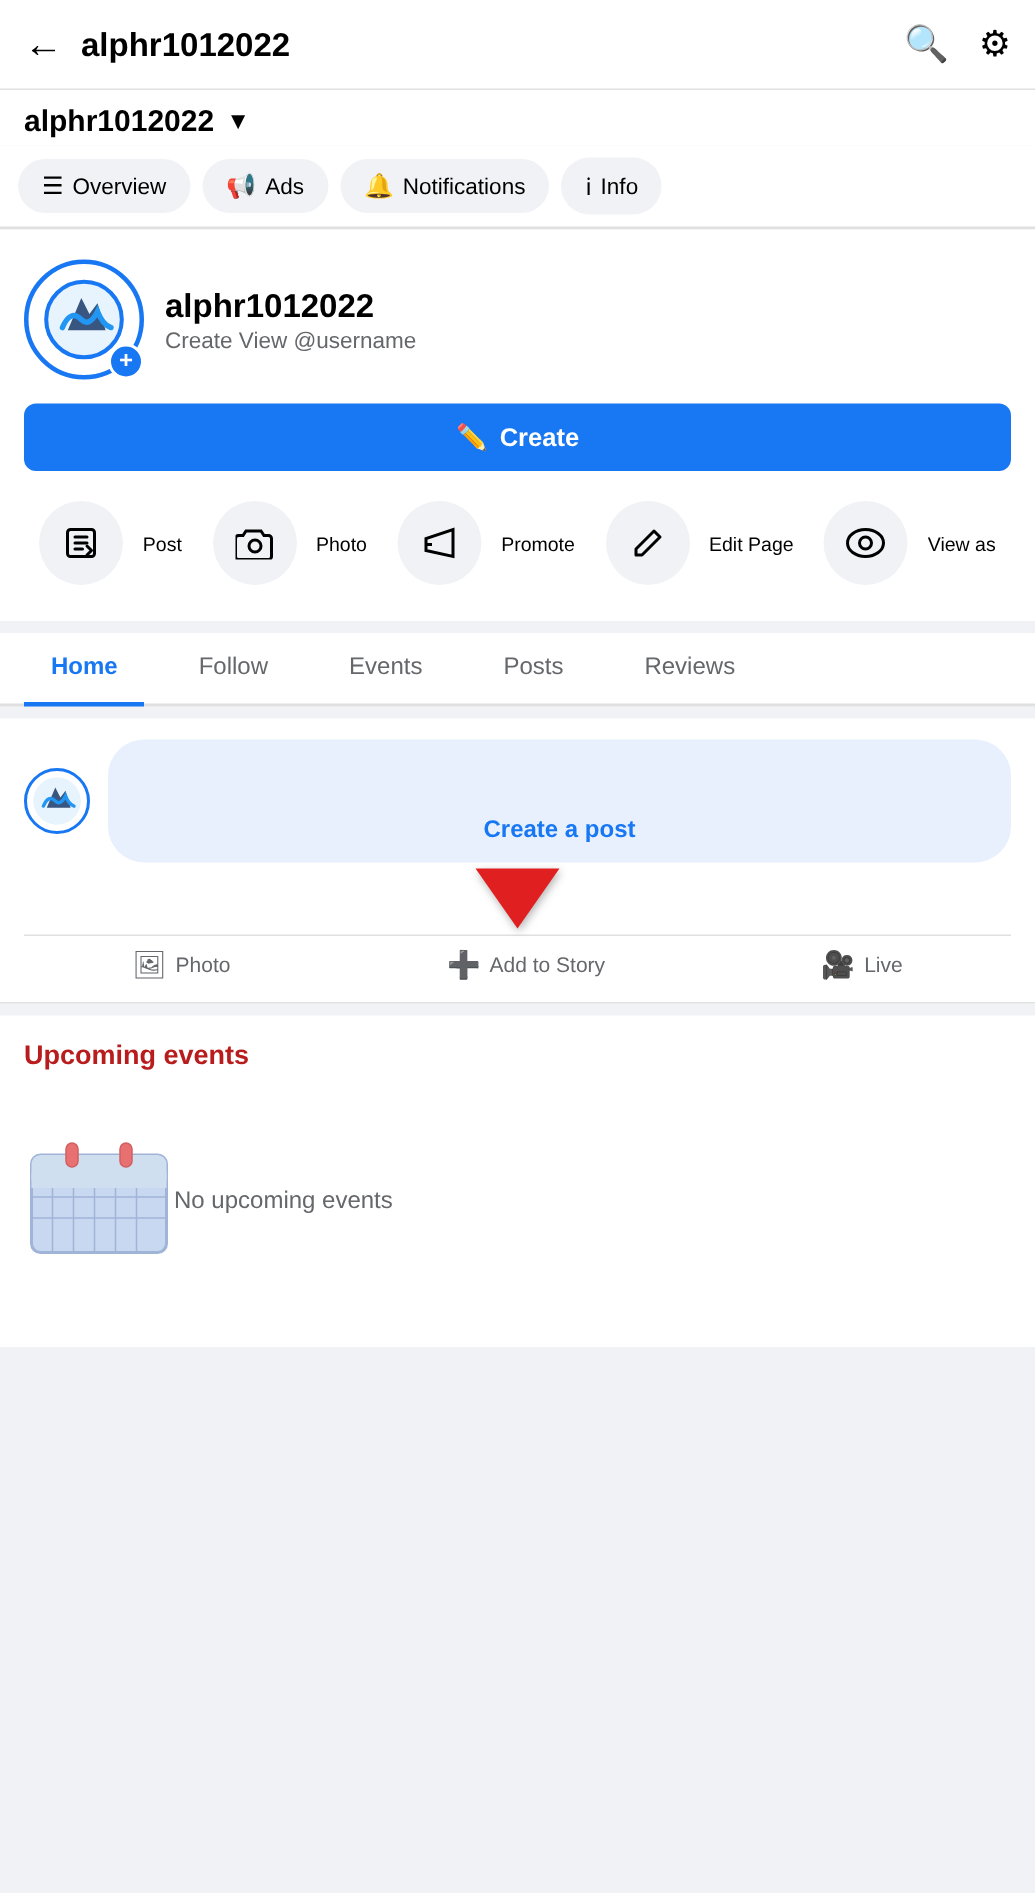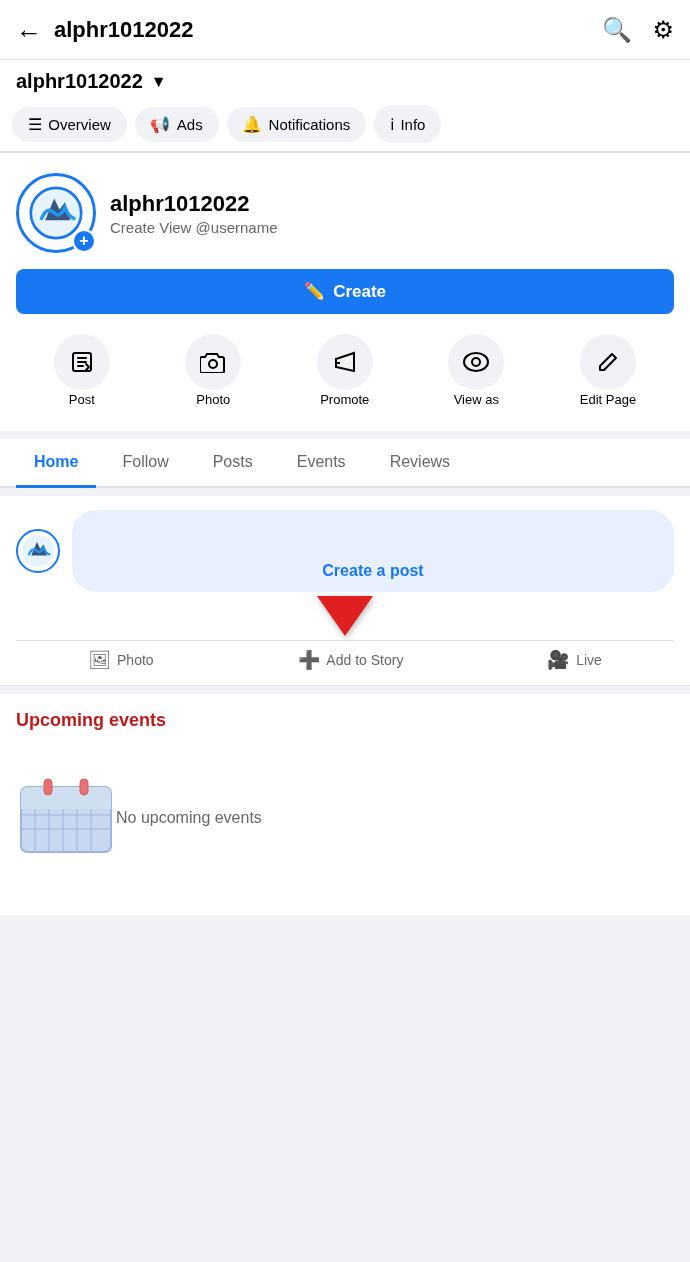--- a/index.html
+++ b/index.html
@@ -144,23 +144,22 @@
     }
 
     
     .action-buttons {
       display: flex;
       justify-content: space-around;
       margin-bottom: 4px;
     }
     .action-btn {
       display: flex;
-      flex-direction: column;
-      align-items: center;
-      gap: 2px;
+      align-items: center;
+      gap: 13px;
       cursor: pointer;
     }
     .action-btn .action-circle {
       width: 56px;
       height: 56px;
       border-radius: 50%;
       background: #f0f2f5;
       display: flex;
       align-items: center;
       justify-content: center;
@@ -172,21 +171,21 @@
       font-weight: 500;
       color: #000;
     }
 
     
     .page-nav {
       background: #fff;
       display: flex;
       border-bottom: 2px solid #e0e0e0;
       padding: 0 16px;
-      gap: 8px;
+      gap: 18px;
     }
     .page-nav-item {
       padding: 14px 18px;
       font-size: 16px;
       font-weight: 500;
       color: #65676b;
       cursor: pointer;
       border-bottom: 3px solid transparent;
       margin-bottom: -2px;
     }
@@ -400,43 +399,43 @@
       <div class="action-circle">
         <svg width="24" height="22" viewBox="0 0 24 22">
             <path d="M3 16V8l18-6v18L3 16z" fill="none" stroke="#000" stroke-width="2"></path>
             <path d="M3 12h4" stroke="#000" stroke-width="2"></path>
           </svg>
       </div>
       <span class="action-label">Promote</span>
     </div>
     <div class="action-btn">
       <div class="action-circle">
+        <svg width="22" height="22" viewBox="0 0 22 22">
+            <path d="M15 3l4 4L7 19H3v-4L15 3z" fill="none" stroke="#000" stroke-width="2" stroke-linejoin="round"></path>
+          </svg>
+      </div>
+      <span class="action-label">Edit Page</span>
+    </div>
+    <div class="action-btn">
+      <div class="action-circle">
         <svg width="26" height="20" viewBox="0 0 26 20">
             <ellipse cx="13" cy="10" rx="12" ry="9" fill="none" stroke="#000" stroke-width="2"></ellipse>
             <circle cx="13" cy="10" r="4" fill="none" stroke="#000" stroke-width="2"></circle>
           </svg>
       </div>
       <span class="action-label">View as</span>
     </div>
-    <div class="action-btn">
-      <div class="action-circle">
-        <svg width="22" height="22" viewBox="0 0 22 22">
-            <path d="M15 3l4 4L7 19H3v-4L15 3z" fill="none" stroke="#000" stroke-width="2" stroke-linejoin="round"></path>
-          </svg>
-      </div>
-      <span class="action-label">Edit Page</span>
-    </div>
   </div>
 </div>
 
 <div class="page-nav">
   <div class="page-nav-item active">Home</div>
   <div class="page-nav-item">Follow</div>
+  <div class="page-nav-item">Events</div>
   <div class="page-nav-item">Posts</div>
-  <div class="page-nav-item">Events</div>
   <div class="page-nav-item">Reviews</div>
 </div>
 
 <div class="post-create">
   <div class="post-create-row">
     <div class="small-avatar">
       <svg class="logo-small-svg" viewBox="0 0 60 60">
         <circle cx="30" cy="30" r="28" fill="#e8f4fd"></circle>
         <path d="M18 38 L28 14 L34 26 L40 18 L46 38 Z" fill="#1a3a6b" opacity="0.85"></path>
         <path d="M14 36 Q20 22 28 30 Q34 36 40 24 Q44 34 50 36" stroke="#2196f3" stroke-width="4" fill="none" stroke-linecap="round"></path>

